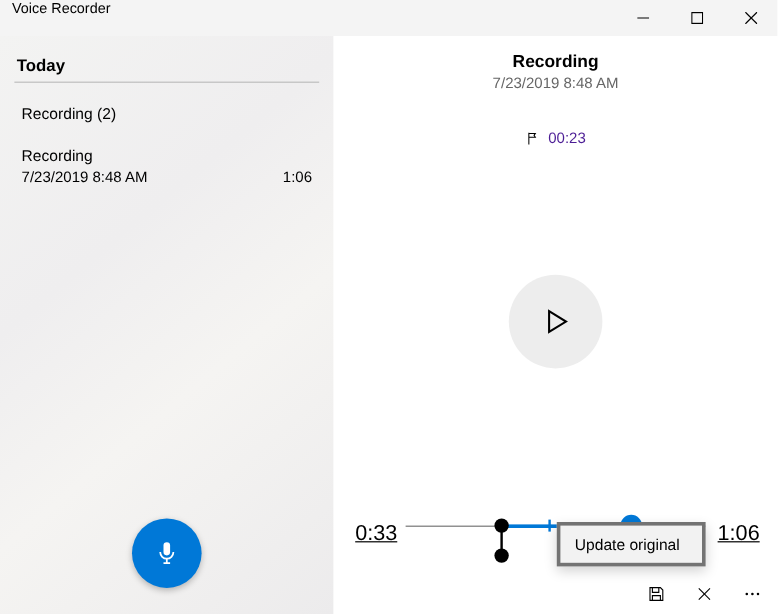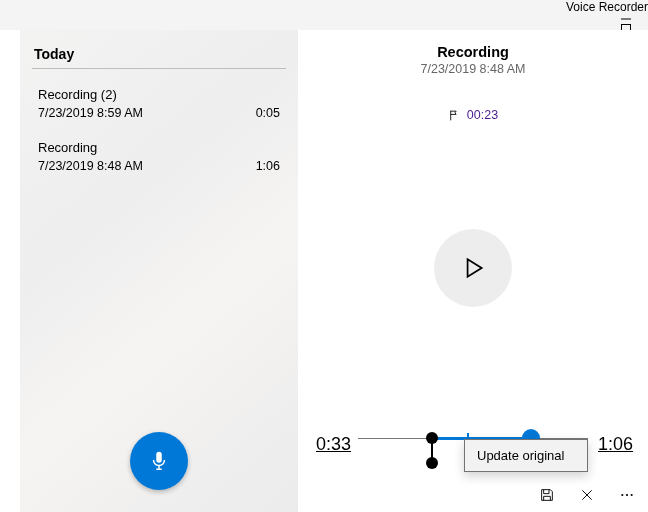--- a/index.html
+++ b/index.html
@@ -4,33 +4,32 @@
 <style>
   * { box-sizing: border-box; margin: 0; padding: 0; }
   body {
     font-family: "Segoe UI", -apple-system, sans-serif;
     width: 648px; height: 512px;
     display: flex; flex-direction: column;
     background: #fff; overflow: hidden;
     font-size: 13px; color: #000;
   }
   .titlebar {
-    height: 30px; display: flex; align-items: flex-end;
+    height: 30px; display: flex; align-items: flex-start;
     padding-left: 10px; font-size: 12px; color: #000;
     background: #f4f4f4;
-    flex-direction: column;
   }
   .titlebar .spacer { flex: 1; }
   .winbtn {
     width: 45px; height: 30px; display: flex;
     align-items: center; justify-content: center;
     font-family: "Segoe MDL2 Assets", sans-serif;
     font-size: 10px; color: #000;
   }
-  .content { flex: 1; display: flex; min-height: 0; margin-left: 20px; }
+  .content { flex: 1; display: flex; min-height: 0; }
   .sidebar {
     width: 278px; display: flex; flex-direction: column;
     background: linear-gradient(140deg, #f3f3f2 0%, #efeeef 35%, #f5f4f2 60%, #ecebec 100%);
     padding: 12px 12px 16px 12px;
     position: relative;
   }
   .section-header {
     font-weight: 600; font-size: 14px; color: #000;
     border-bottom: 1px solid #bdbdbd;
     padding: 4px 2px 6px 2px; margin-bottom: 8px;
@@ -110,21 +109,21 @@
   }
   .bottom-bar {
     position: absolute; bottom: 6px; right: 10px;
     display: flex; align-items: center; gap: 18px;
   }
   .icon-btn {
     width: 22px; height: 22px; display: flex; align-items: center; justify-content: center;
   }
   .popup {
     position: absolute;
-    background: #f2f2f2; border: 1px solid #737373;
+    background: #f2f2f2; border: 3px solid #737373;
     box-shadow: 0 4px 10px rgba(0,0,0,0.18);
     font-size: 13px; width: 124px;
   }
   .popup-item { padding: 8px 12px; }
 </style>
 </head>
 <body>
 
 <div class="titlebar">
   <span>Voice Recorder</span>
@@ -146,24 +145,20 @@
       </svg>
   </div>
 </div>
 
 <div class="content">
   <div class="sidebar">
     <div class="section-header">Today</div>
 
     <div class="rec-item">
       <div class="rec-title">Recording (2)</div>
-      <div class="rec-row2">
-        <span>7/23/2019 8:59 AM</span>
-        <span>0:05</span>
-      </div>
     </div>
 
     <div class="rec-item">
       <div class="rec-title">Recording</div>
       <div class="rec-row2">
         <span>7/23/2019 8:48 AM</span>
         <span>1:06</span>
       </div>
     </div>
 

